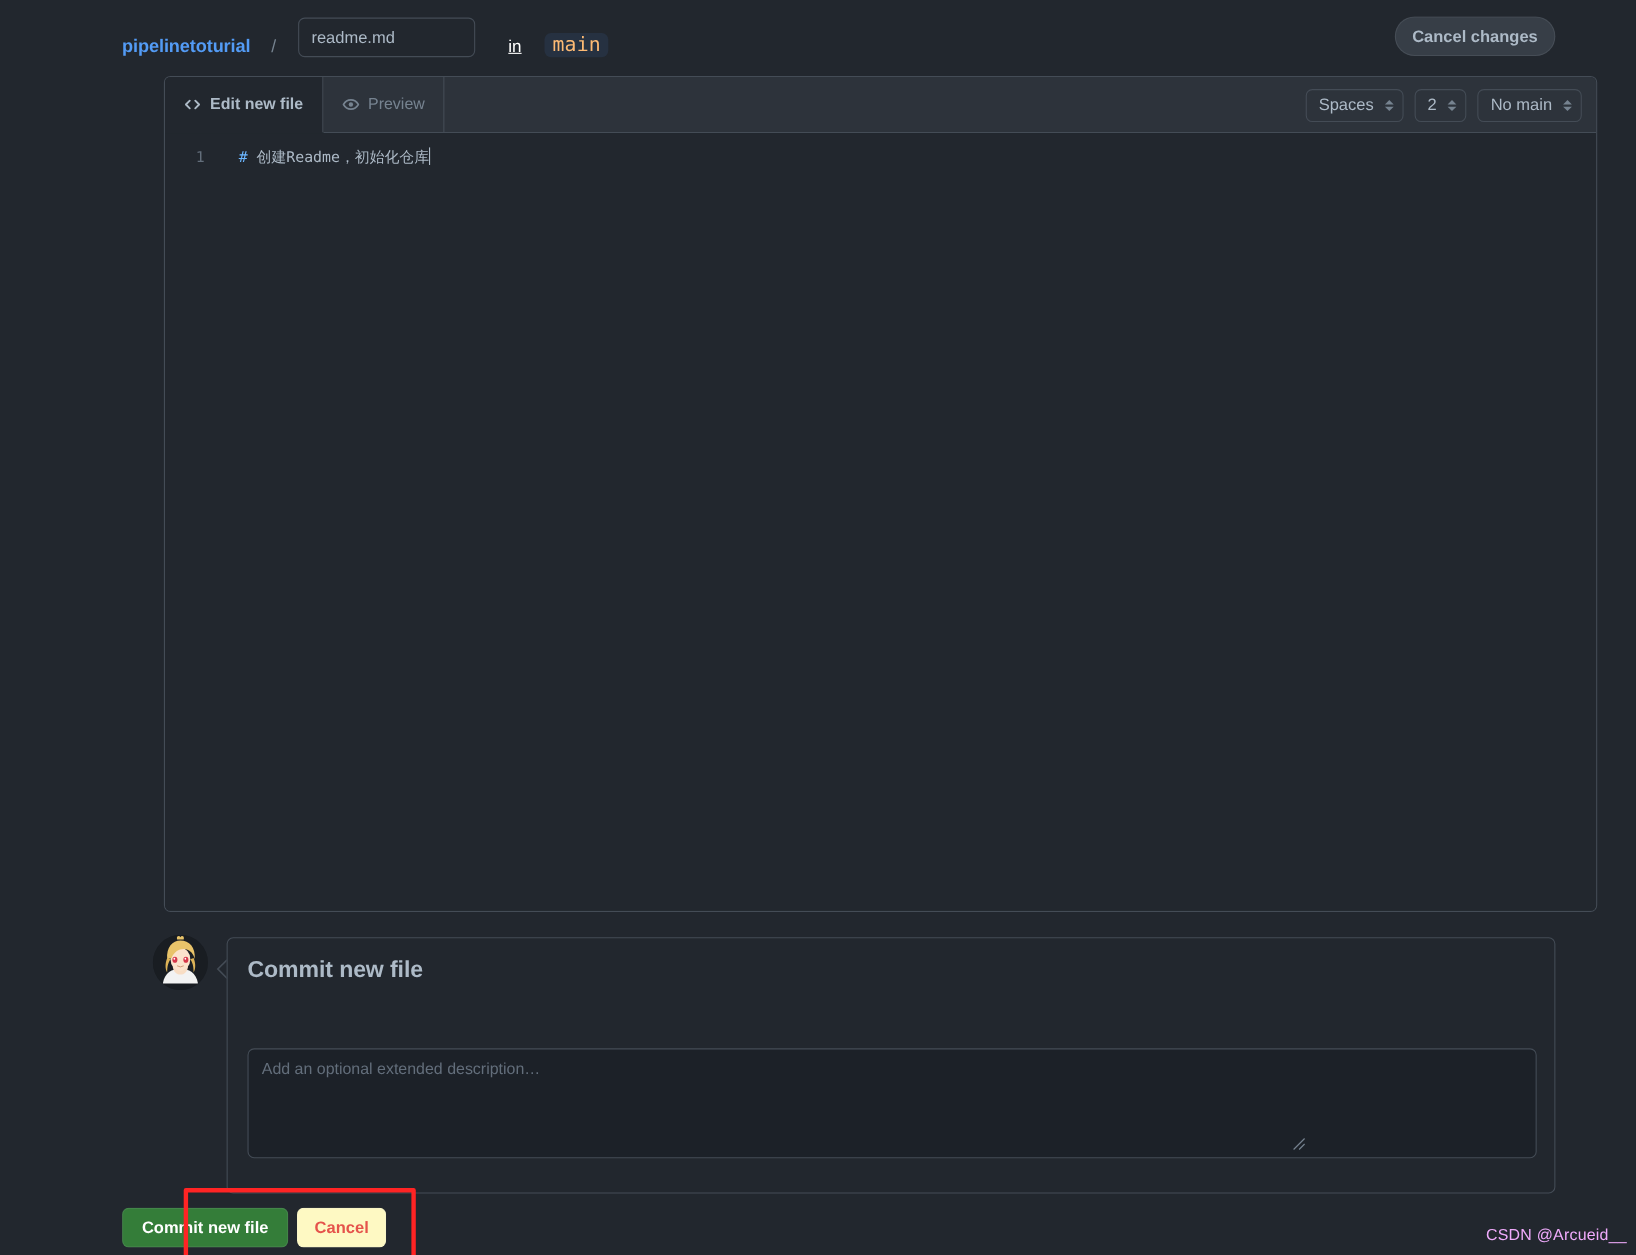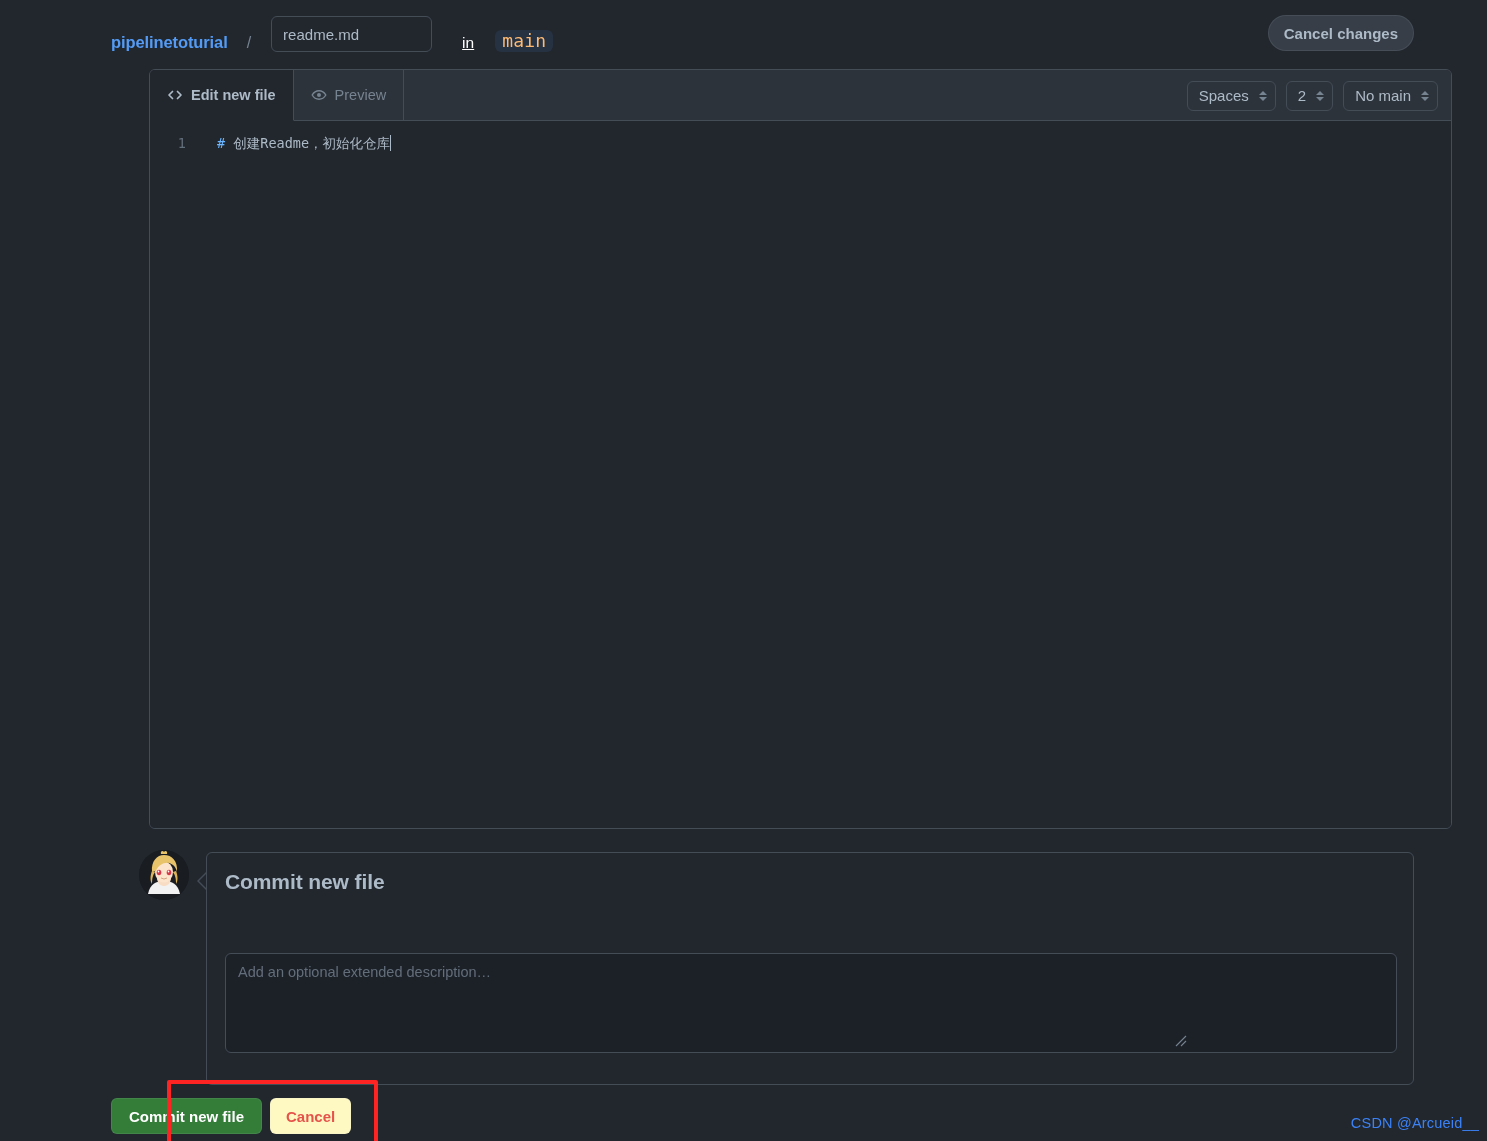--- a/index.html
+++ b/index.html
@@ -317,21 +317,21 @@
     left: 167px; top: 1080px;
     width: 211px; height: 68px;
     border: 4px solid #ff2424;
     border-radius: 2px;
     pointer-events: none;
   }
 
   #watermark {
     position: absolute;
     right: 8px; bottom: 10px;
-    color: #3b82f6;
+    color: #f0abfc;
     font-size: 14.5px;
     font-family: "Liberation Sans", sans-serif;
     letter-spacing: 0.2px;
   }
 </style>
 </head>
 <body>
 
 <div id="header-bar">
   <div id="breadcrumb">

